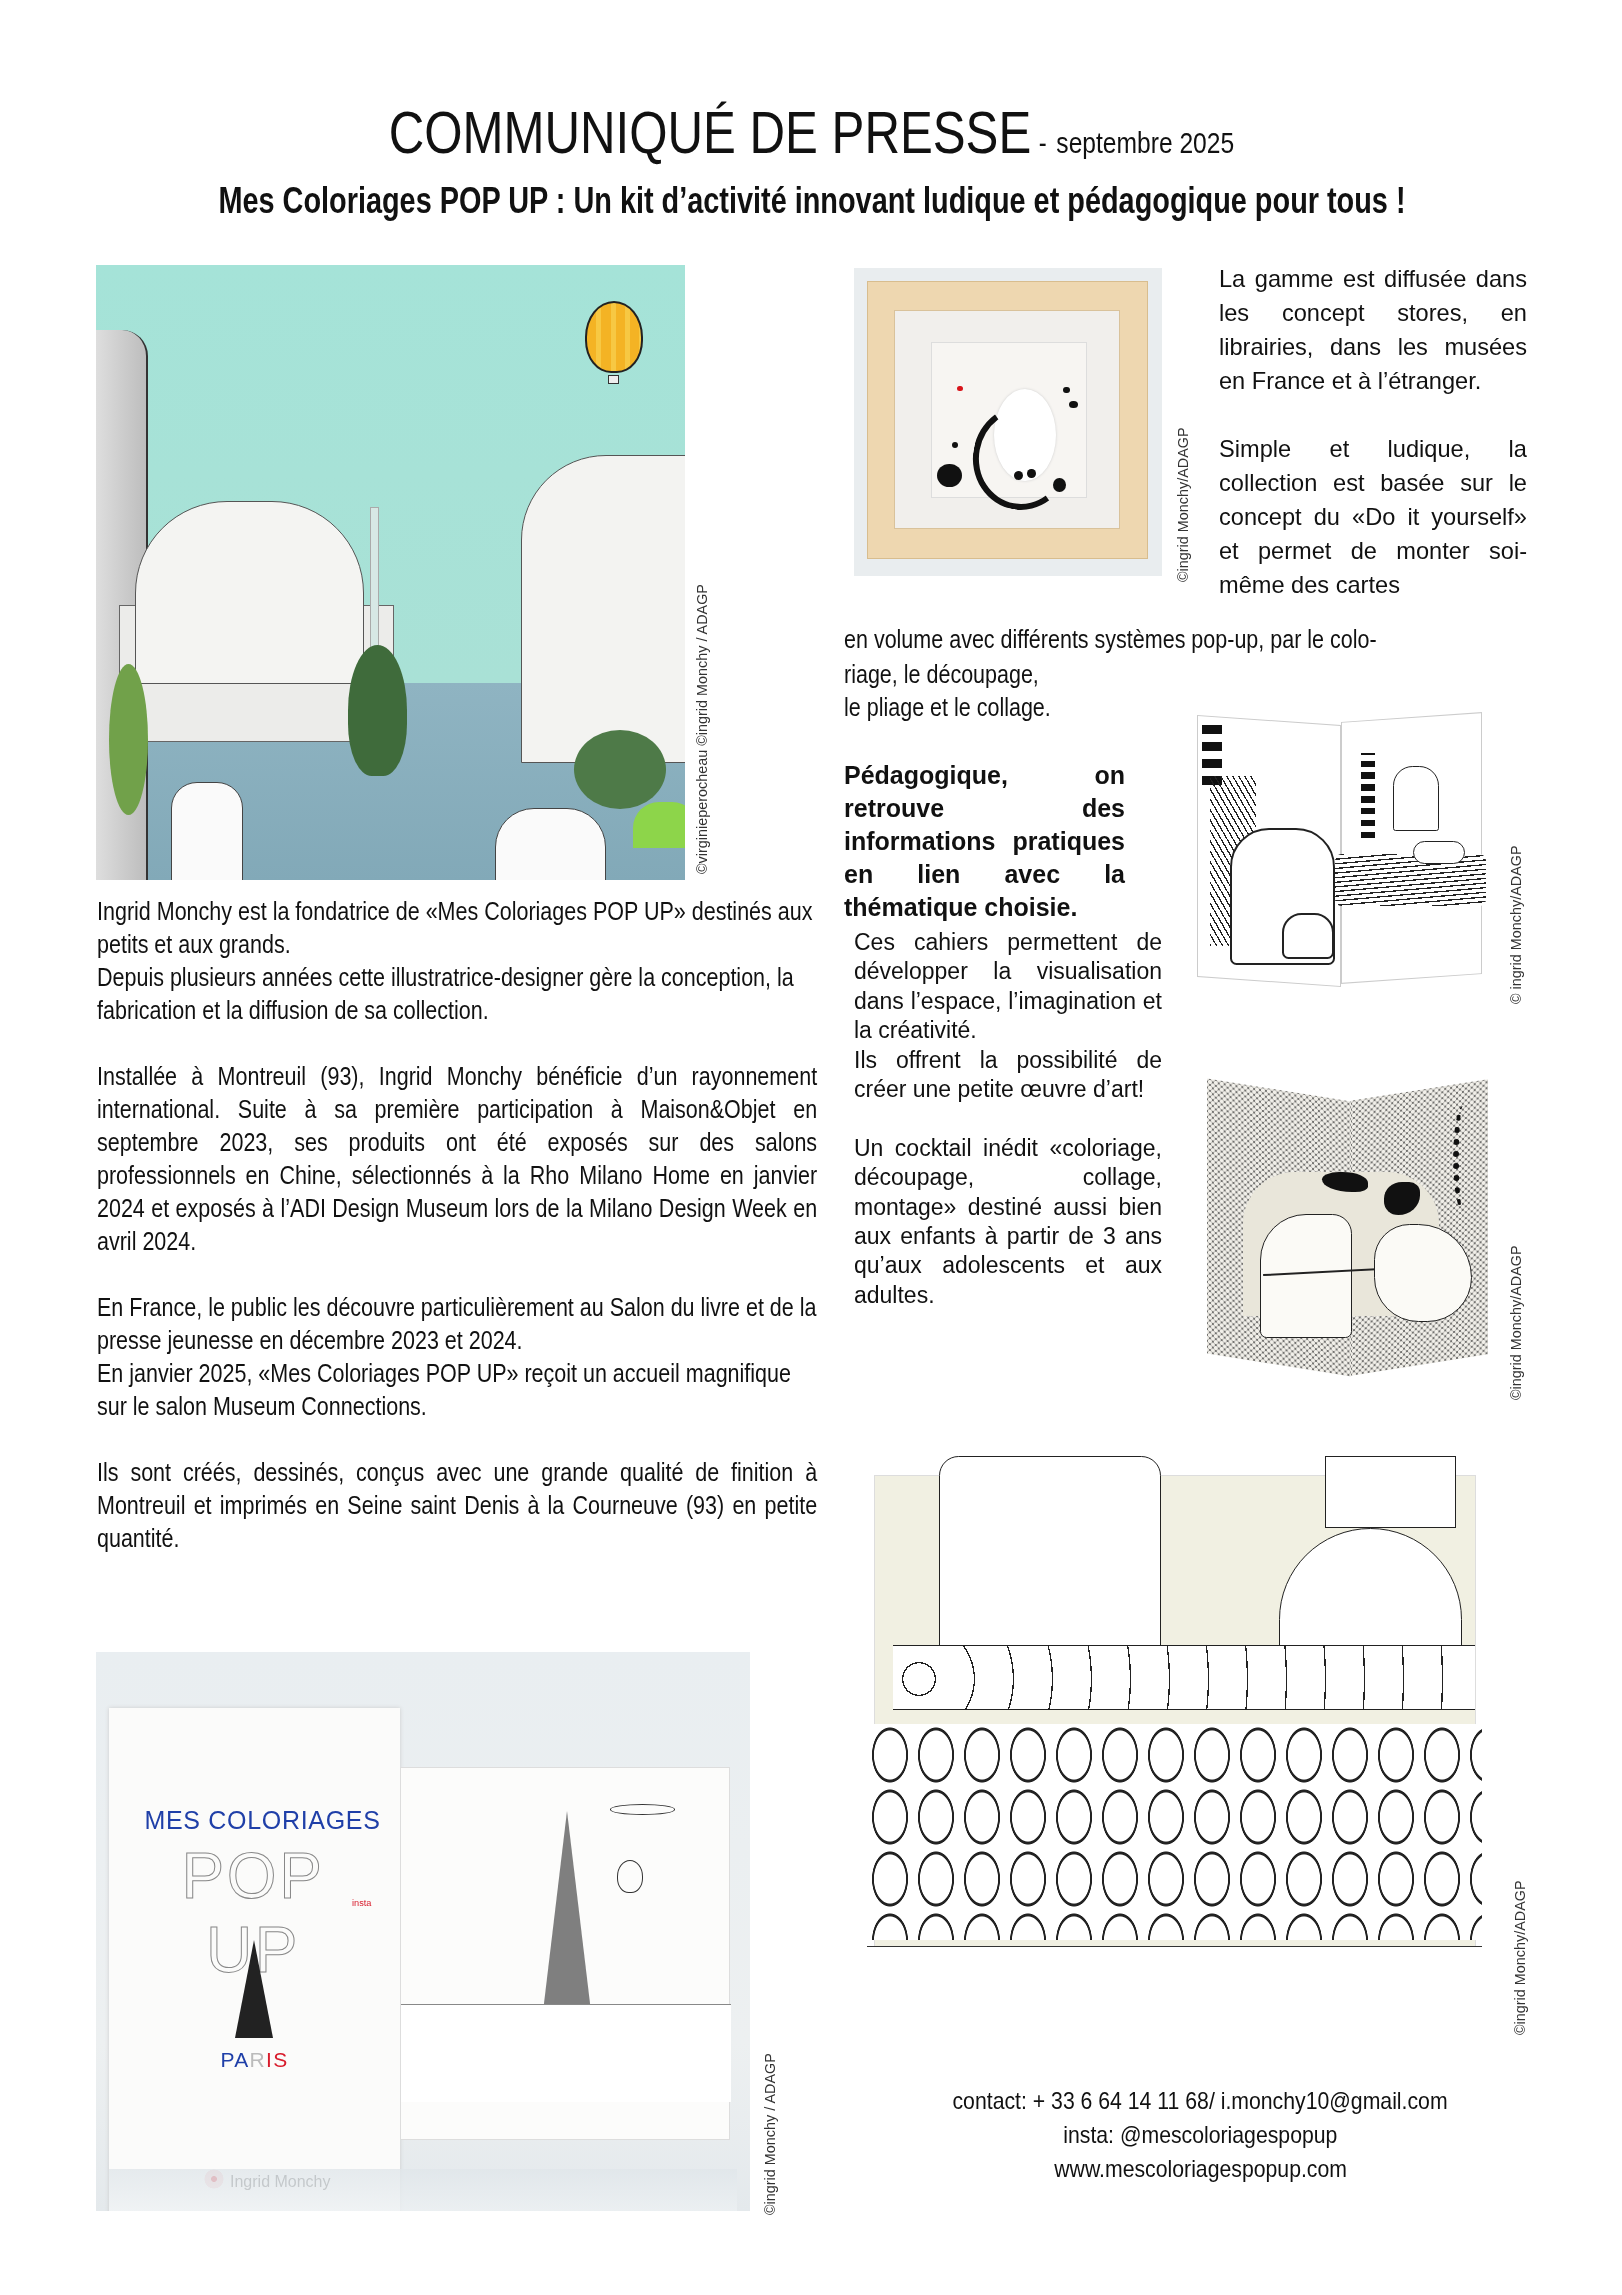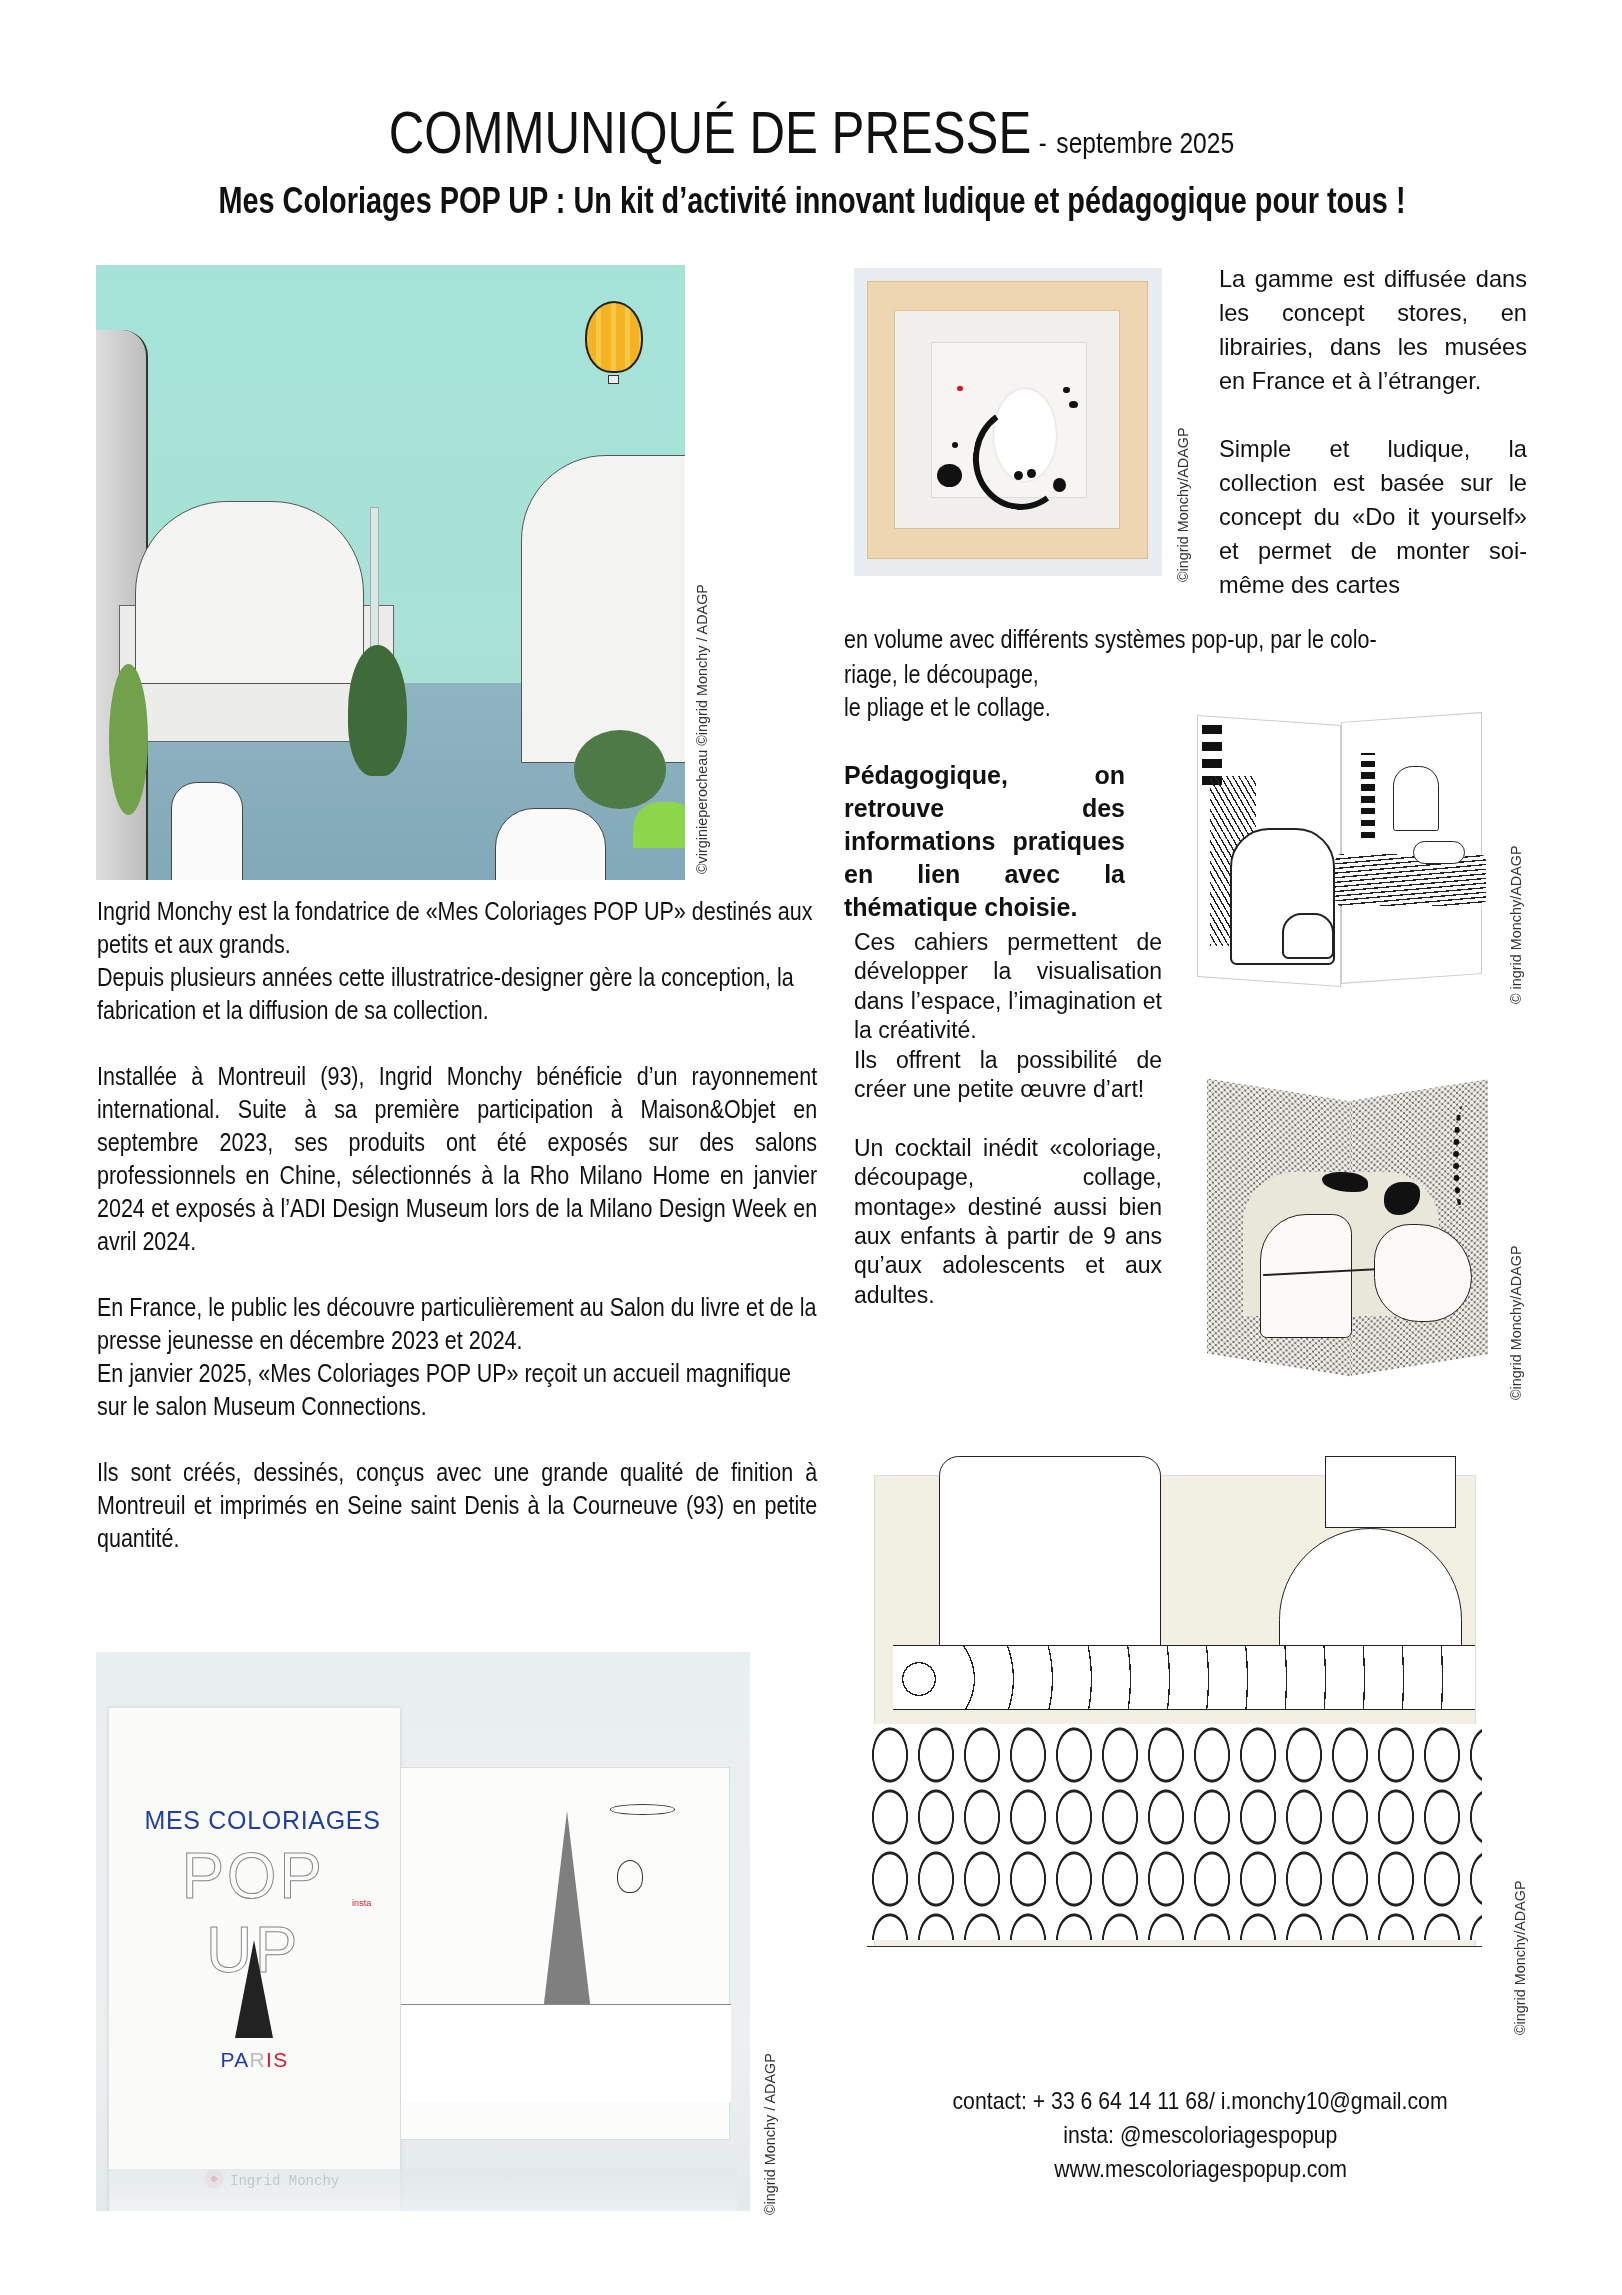--- a/index.html
+++ b/index.html
@@ -162,21 +162,21 @@
   <div class="abs sketch" style="left:98px;top:216px;width:52px;height:46px;border-radius:19.6px 19.6px 6.5px 6.5px;"></div>
   <div class="abs" style="left:151px;top:157px;width:151px;height:52px;background:repeating-linear-gradient(175deg,#222 0 1.3px,#fff 1.3px 4.6px);border-radius:6.5px;"></div>
   <div class="abs sketch" style="left:209px;top:69px;width:46px;height:65px;border-radius:19.6px 19.6px 2.6px 2.6px;border-width:1.3px;"></div>
   <div class="abs sketch" style="left:229px;top:144px;width:52px;height:23px;border-radius:13px;border-width:1.3px;"></div>
 </div>
 <div class="abs credit credit3">© ingrid Monchy/ADAGP</div>
 
 <div class="abs right-low">
   <p>Ces cahiers permettent de développer la visualisation dans l’espace, l’imagination et la créativité.</p>
   <p style="margin-bottom:29.4px;">Ils offrent la possibilité de créer une petite œuvre d’art!</p>
-  <p>Un cocktail inédit «coloriage, découpage, collage, montage» destiné aussi bien aux enfants à partir de 9 ans qu’aux adolescents et aux adultes.</p>
+  <p>Un cocktail inédit «coloriage, découpage, collage, montage» destiné aussi bien aux enfants à partir de 3 ans qu’aux adolescents et aux adultes.</p>
 </div>
 
 <div class="abs img img4" aria-label="Pop-up coloring card with knight fighting a dragon">
   <div class="abs net" style="left:16.4px;top:23px;width:144px;height:275px;transform:skewY(9deg);"></div>
   <div class="abs net" style="left:160px;top:23px;width:137px;height:275px;transform:skewY(-9deg);"></div>
   <div class="abs" style="left:52px;top:105px;width:196px;height:144px;background:#e9e6da;border-radius:52px 52px 0 0;"></div>
   <div class="abs" style="left:131px;top:105px;width:46px;height:19.6px;background:#111;border-radius:40% 60% 30% 70%;"></div>
   <div class="abs" style="left:193px;top:115px;width:36px;height:33px;background:#111;border-radius:50% 30% 60% 40%;"></div>
   <div class="abs sketch" style="left:69px;top:147px;width:92px;height:124px;border-radius:46px 19.6px 6.5px 6.5px;border-width:1.3px;background:#fbfaf6;"></div>
   <div class="abs" style="left:72px;top:203px;width:157px;height:2px;background:#222;transform:rotate(-3deg);"></div>
@@ -212,21 +212,21 @@
 <div class="abs img img6" aria-label="Mes Coloriages POP UP mini Paris booklet with Eiffel Tower pop-up">
   <div class="abs" style="left:13px;top:56px;width:291px;height:537px;background:#fbfbfa;box-shadow:0 0 3.9px #ccc;">
     <div class="abs" style="left:0;top:98px;width:291px;text-align:center;font-size:25px;color:#1f3fa8;letter-spacing:0.7px;margin-left:8px;">MES COLORIAGES</div>
     <div class="abs" style="left:26px;top:131px;width:236px;text-align:center;font-size:64px;color:transparent;-webkit-text-stroke:1px #888;letter-spacing:2.6px;">POP UP</div>
     <div class="abs" style="left:243px;top:190px;font-size:9.2px;color:#d81b2b;">insta</div>
     <div class="abs" style="left:126px;top:232px;width:0;height:0;border-left:19.6px solid transparent;border-right:19.6px solid transparent;border-bottom:98px solid #222;"></div>
     <div class="abs" style="left:0;top:340px;width:291px;text-align:center;font-size:21px;letter-spacing:1.3px;">
       <span style="color:#1f3fa8;">PA</span><span style="color:#bbb;">R</span><span style="color:#d81b2b;">IS</span>
     </div>
     <div class="abs" style="left:95px;top:461px;width:19.6px;height:19.6px;border-radius:50%;background:radial-gradient(circle,#d81b2b 0 2.6px,#f3c5c8 3.3px 9.2px,transparent 9.8px);"></div>
-    <div class="abs" style="left:121px;top:465px;font-size:14px;color:#444;font-family:Liberation Mono, monospace;">Ingrid Monchy</div>
+    <div class="abs" style="left:121px;top:465px;font-size:16px;color:#444;">Ingrid Monchy</div>
   </div>
   <div class="abs" style="left:304px;top:115px;width:330px;height:373px;background:#fcfcfb;border:0.7px solid #ddd;">
     <div class="abs" style="left:141px;top:43px;width:0;height:0;border-left:25px solid transparent;border-right:25px solid transparent;border-bottom:209px solid #555;opacity:0.75;"></div>
     <div class="abs" style="left:216px;top:92px;width:26px;height:33px;border:1.3px solid #333;border-radius:50% 50% 45% 45%;"></div>
     <div class="abs" style="left:209px;top:36px;width:65px;height:10.5px;border:1.3px solid #333;border-radius:50%;"></div>
     <div class="abs" style="left:0;top:236px;width:330px;height:98px;background:repeating-linear-gradient(90deg,#fff 0 19.6px,#bbb 19.6px 20px);border-top:1.3px solid #888;"></div>
   </div>
   <div class="abs" style="left:13px;top:517px;width:628px;height:43px;background:linear-gradient(#e0e6ea,#edf1f3);opacity:0.8;"></div>
 </div>
 <div class="abs credit credit6">©ingrid Monchy / ADAGP</div>

